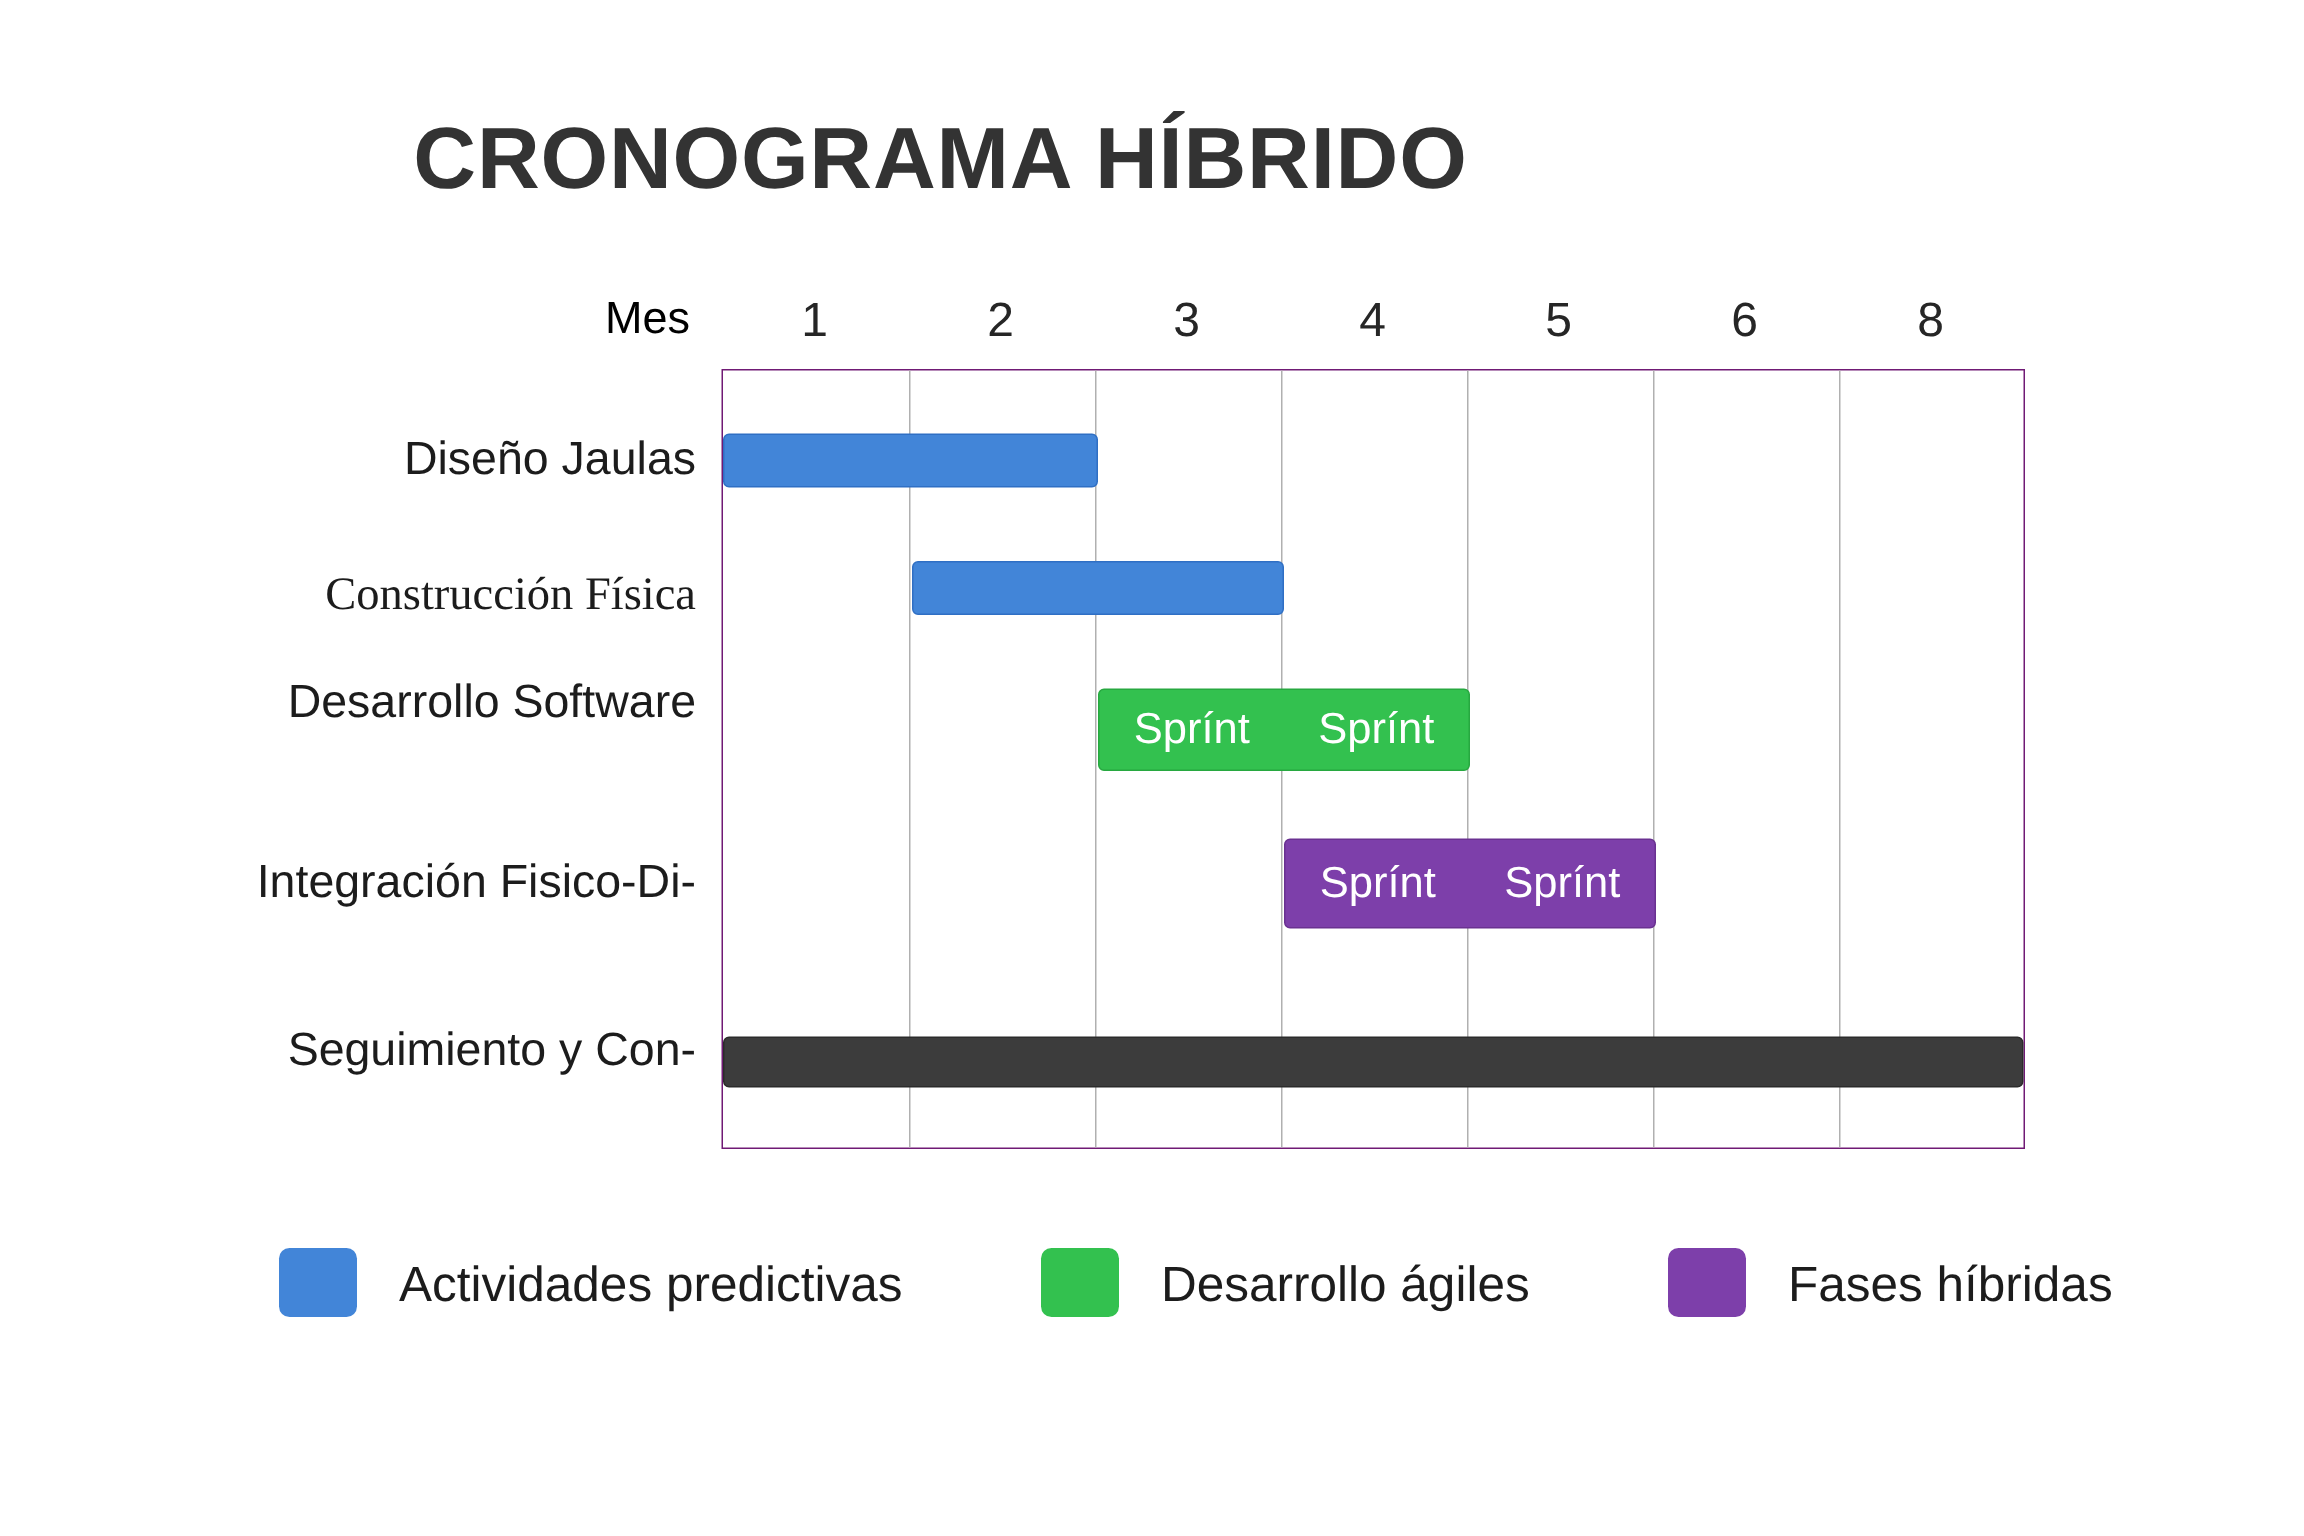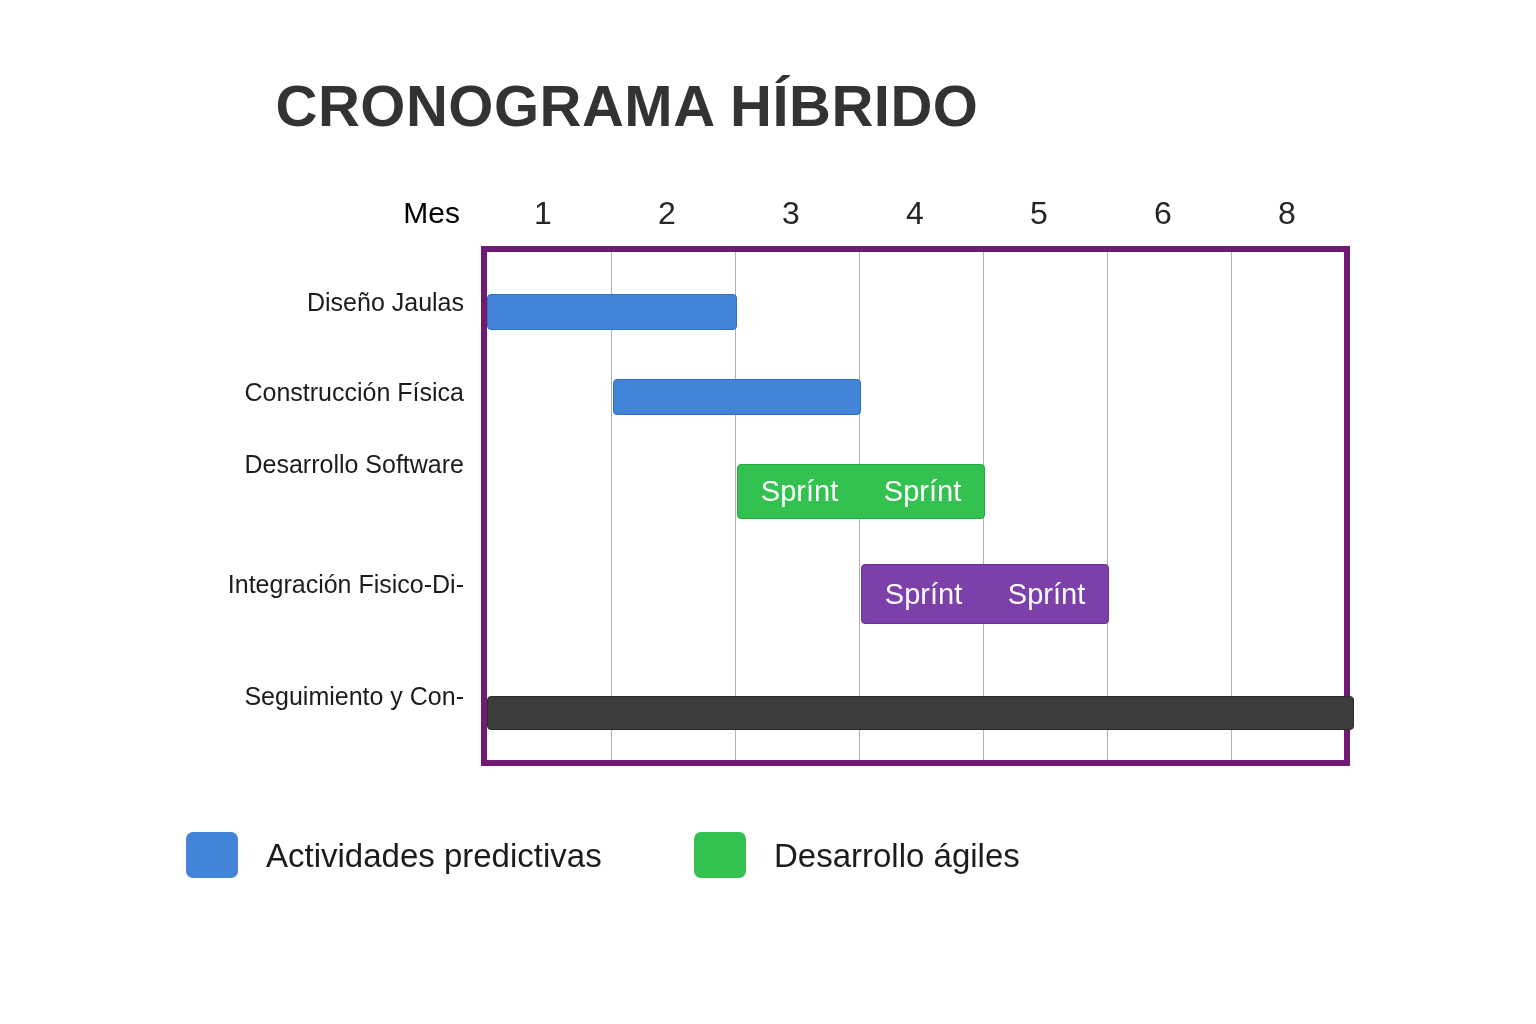--- a/index.html
+++ b/index.html
@@ -56,38 +56,38 @@
     line-height: 46px;
   }
 
   
   #grid {
     position: absolute;
     left: 481px;
     top: 246px;
     width: 869px;
     height: 520px;
-    border: 6px solid #701a75;
+    border: 1px solid #701a75;
     box-sizing: border-box;
     background: #ffffff;
   }
   .gridline-v {
     position: absolute;
     top: 0;
     bottom: 0;
     width: 1px;
     background: #b0b0b0;
   }
 
   
   .row-label {
     position: absolute;
     right: 1072px;           
     text-align: right;
-    font-size: 25px;
+    font-size: 31px;
     color: #1c1c1c;
     white-space: nowrap;
     line-height: 1;
   }
 
   
   .bar {
     position: absolute;
     border-radius: 4px;
     box-sizing: border-box;
@@ -159,21 +159,21 @@
   <div class="month-tick" style="left:481px;">1</div>
   <div class="month-tick" style="left:605px;">2</div>
   <div class="month-tick" style="left:729px;">3</div>
   <div class="month-tick" style="left:853px;">4</div>
   <div class="month-tick" style="left:977px;">5</div>
   <div class="month-tick" style="left:1101px;">6</div>
   <div class="month-tick" style="left:1225px;">8</div>
 </div>
 
 <div class="row-label" style="top:290px;">Diseño Jaulas</div>
-<div class="row-label" style="top:380px;">Construcción Física</div>
+<div class="row-label" style="top:380px;font-family:Liberation Serif, serif;">Construcción Física</div>
 <div class="row-label" style="top:452px;">Desarrollo Software</div>
 <div class="row-label" style="top:572px;">Integración Fisico-Di-</div>
 <div class="row-label" style="top:684px;">Seguimiento y Con-</div>
 
 <div id="grid">
   <div class="gridline-v" style="left:124px;"></div>
   <div class="gridline-v" style="left:248px;"></div>
   <div class="gridline-v" style="left:372px;"></div>
   <div class="gridline-v" style="left:496px;"></div>
   <div class="gridline-v" style="left:620px;"></div>
@@ -201,14 +201,18 @@
   <div class="legend-item" style="left:186px;">
     <span class="legend-swatch" style="background:#4285d8;"></span>
     <span class="legend-text">Actividades predictivas</span>
   </div>
 
   <div class="legend-item" style="left:694px;">
     <span class="legend-swatch" style="background:#33c14f;"></span>
     <span class="legend-text">Desarrollo ágiles</span>
   </div>
 
+  <div class="legend-item" style="left:1112px;">
+    <span class="legend-swatch" style="background:#7d3faa;"></span>
+    <span class="legend-text">Fases híbridas</span>
+  </div>
 
 </div>
 
 </body></html>

